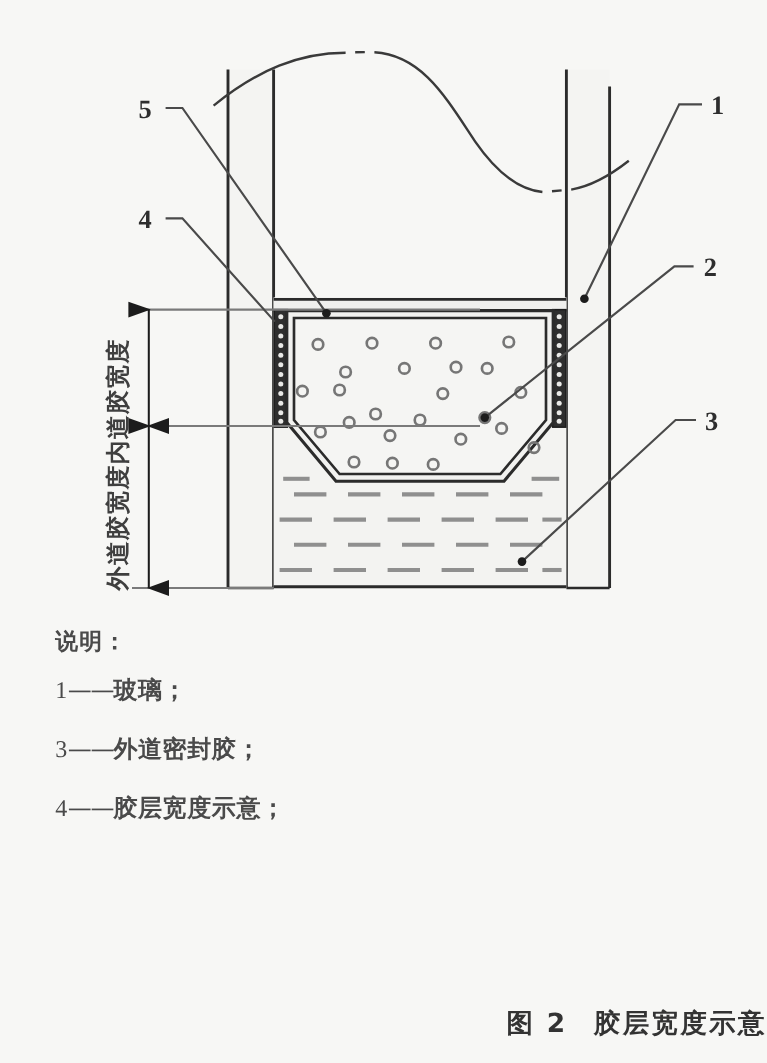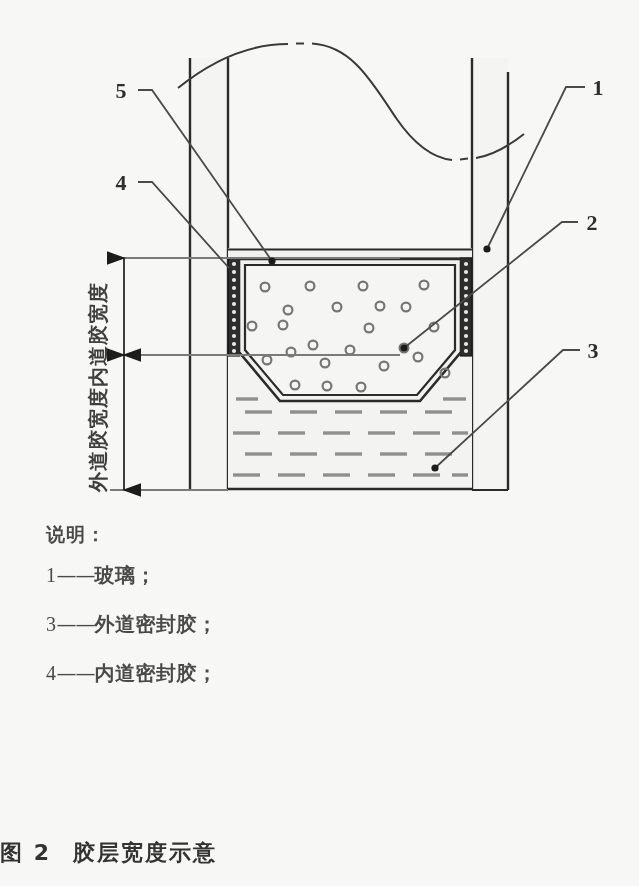--- a/index.html
+++ b/index.html
@@ -55,21 +55,21 @@
   }
   .legend-item .dash {
     letter-spacing: -1px;
     font-weight: 400;
   }
   .figure-caption {
     position: absolute;
     left: 0;
     top: 838px;
     width: 639px;
-    text-align: left;
+    text-align: right;
     font-size: 22px;
     font-weight: 700;
     letter-spacing: 2px;
     color: #333;
     font-family: "DejaVu Sans", "Liberation Sans", sans-serif;
   }
   .figure-caption .cap-gap { display: inline-block; width: 22px; }
   text { font-family: "Liberation Serif", "DejaVu Serif", serif; }
 </style>
 </head>
@@ -272,21 +272,21 @@
     <div class="legend-item">
       <span class="num">1</span><span class="dash">——</span><span>玻璃；</span>
     </div>
 
 
     <div class="legend-item">
       <span class="num">3</span><span class="dash">——</span><span>外道密封胶；</span>
     </div>
 
     <div class="legend-item">
-      <span class="num">4</span><span class="dash">——</span><span>内道密封胶；</span>
+      <span class="num">4</span><span class="dash">——</span><span>胶层宽度示意；</span>
     </div>
 
   </div>
 
   <div class="figure-caption">
     <span>图 2</span><span class="cap-gap"></span><span>胶层宽度示意</span>
   </div>
 
 </div>
 

